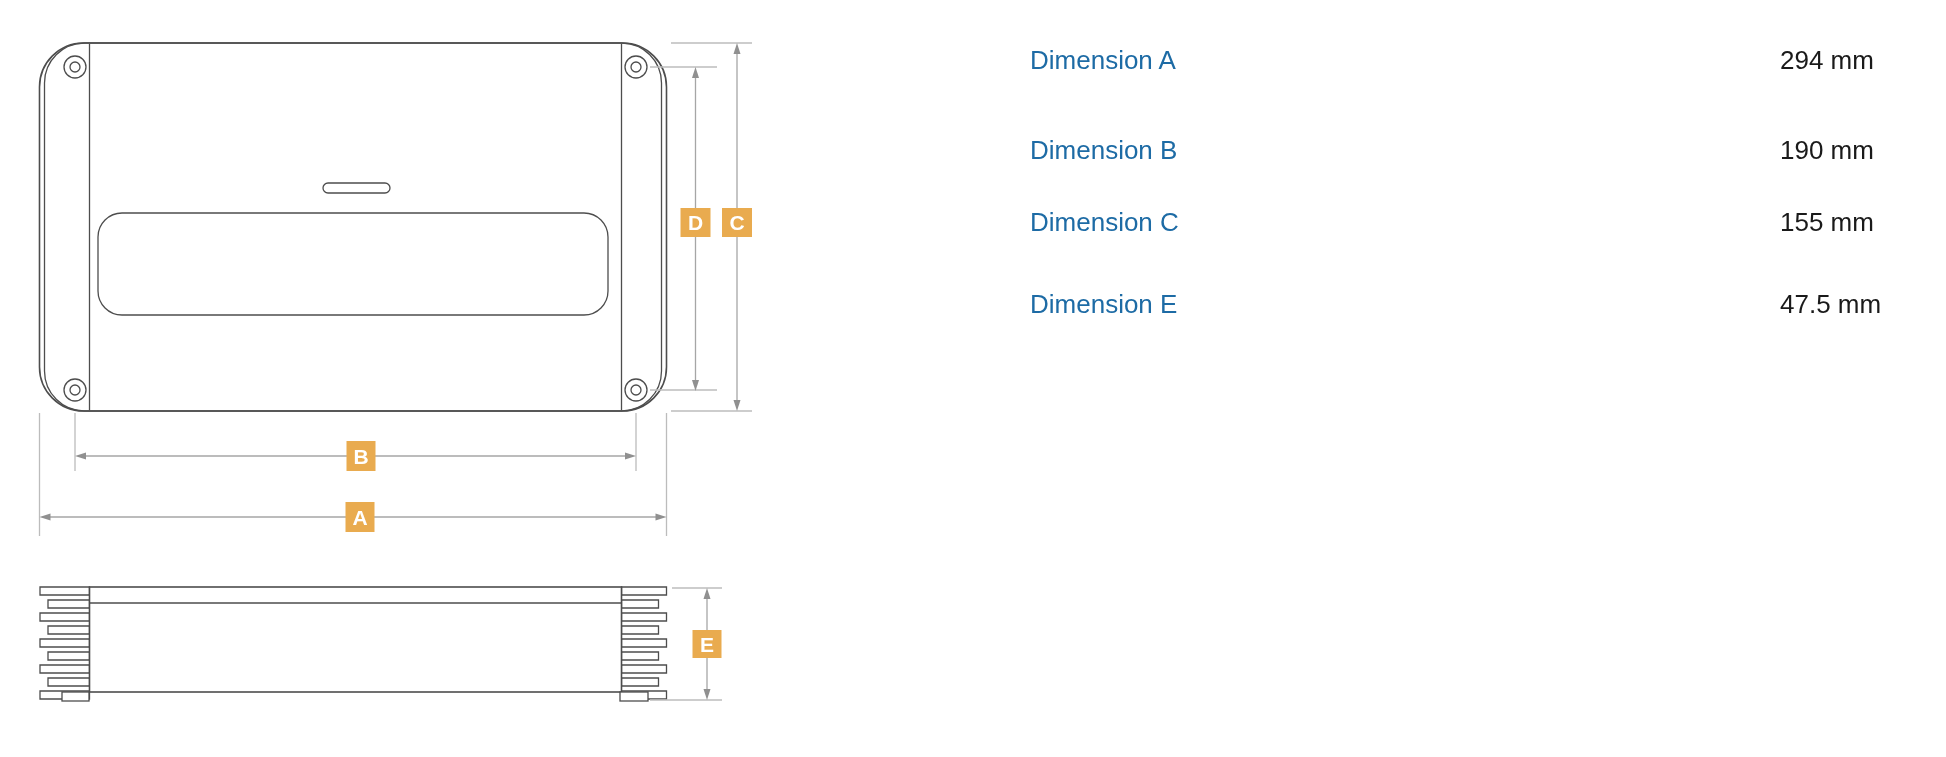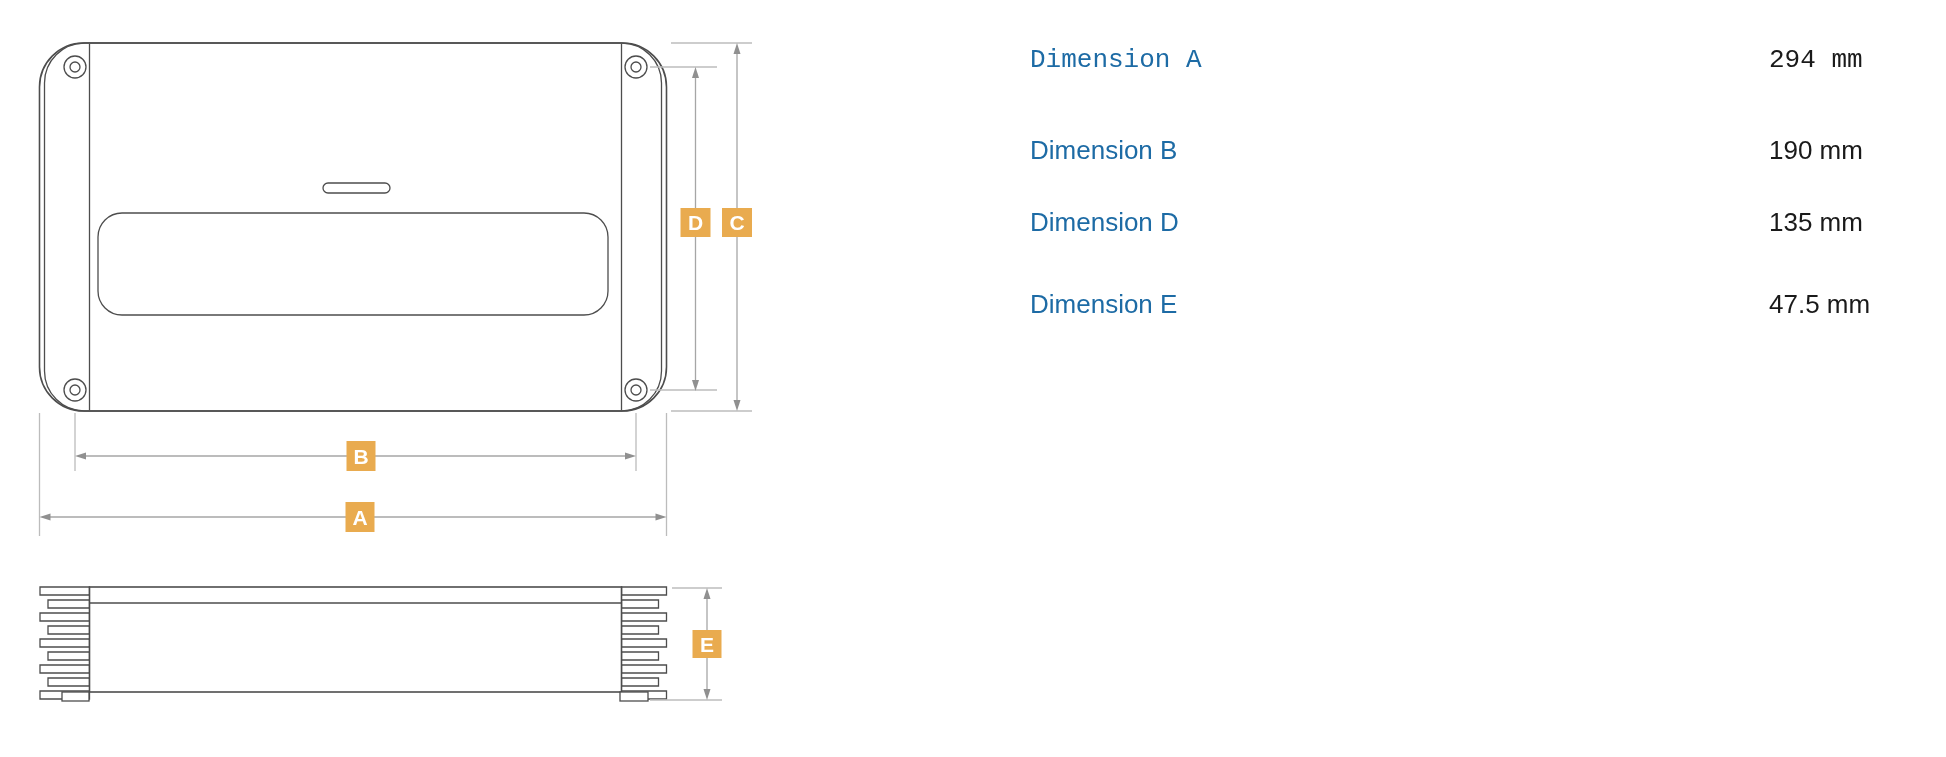--- a/index.html
+++ b/index.html
@@ -21,31 +21,31 @@
   .ah{fill:#909090;stroke:none;}
   .marker-box{fill:#e9ab4f;stroke:none;}
   .marker-letter{
     fill:#ffffff;font-family:"Liberation Sans", sans-serif;
     font-size:21px;font-weight:bold;text-anchor:middle;
   }
 
   
   .dim-table{position:absolute;left:1030px;top:0;width:880px;height:440px;}
   .dim-row{position:absolute;left:0;width:100%;height:50px;display:flex;align-items:center;}
-  .dim-row:nth-of-type(1){top:35px;font-family:Liberation Mono, monospace;}
+  .dim-row:nth-of-type(1){top:35px;}
   .dim-row:nth-of-type(2){top:125px;}
   .dim-row:nth-of-type(3){top:197px;}
   .dim-row:nth-of-type(4){top:279px;}
   .dim-row:nth-of-type(5){top:360px;gap:48px;}
   .dim-label{
     width:739px;flex:0 0 739px;
     color:#1d6ba5;font-size:26px;font-weight:400;
   }
   .dim-value{
-    color:#1a1a1a;font-size:26px;font-weight:400;
+    color:#1a1a1a;font-size:26px;font-weight:400;margin-left:11px;
   }
 </style>
 </head>
 <body>
 
 <div class="stage">
 
   <svg class="diagram-svg" width="790" height="757" viewBox="0 0 790 757">
 
     <g>
@@ -146,22 +146,22 @@
   <div class="dim-table">
     <div class="dim-row">
       <span class="dim-label">Dimension A</span>
       <span class="dim-value">294 mm</span>
     </div>
     <div class="dim-row">
       <span class="dim-label">Dimension B</span>
       <span class="dim-value">190 mm</span>
     </div>
     <div class="dim-row">
-      <span class="dim-label">Dimension D</span>
-      <span class="dim-value">135 mm</span>
+      <span class="dim-label">Dimension C</span>
+      <span class="dim-value">155 mm</span>
     </div>
     <div class="dim-row">
       <span class="dim-label">Dimension E</span>
       <span class="dim-value">47.5 mm</span>
     </div>
   </div>
 
 </div>
 
 </body></html>

